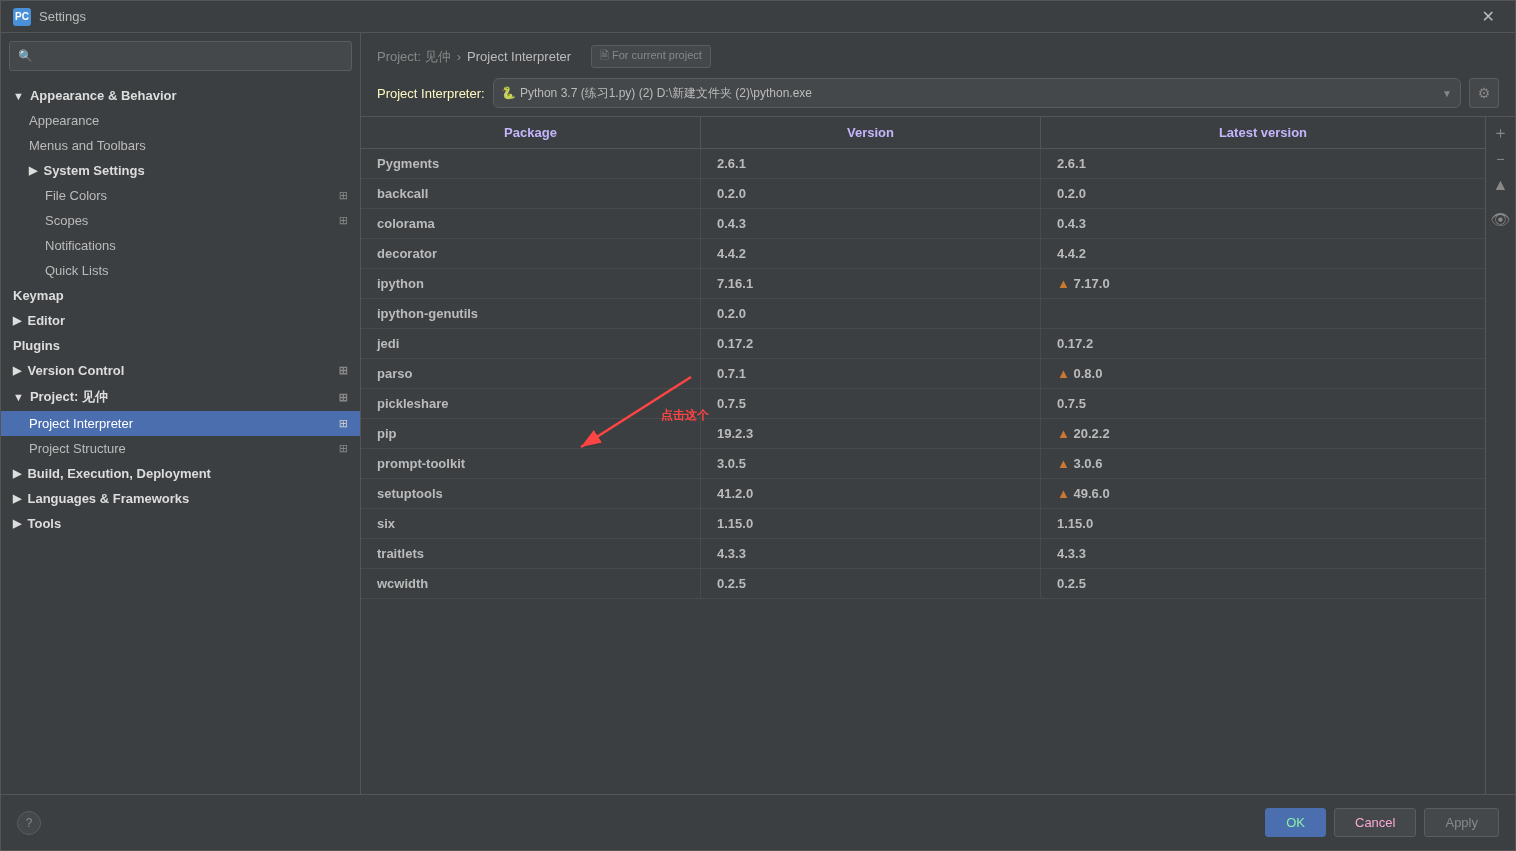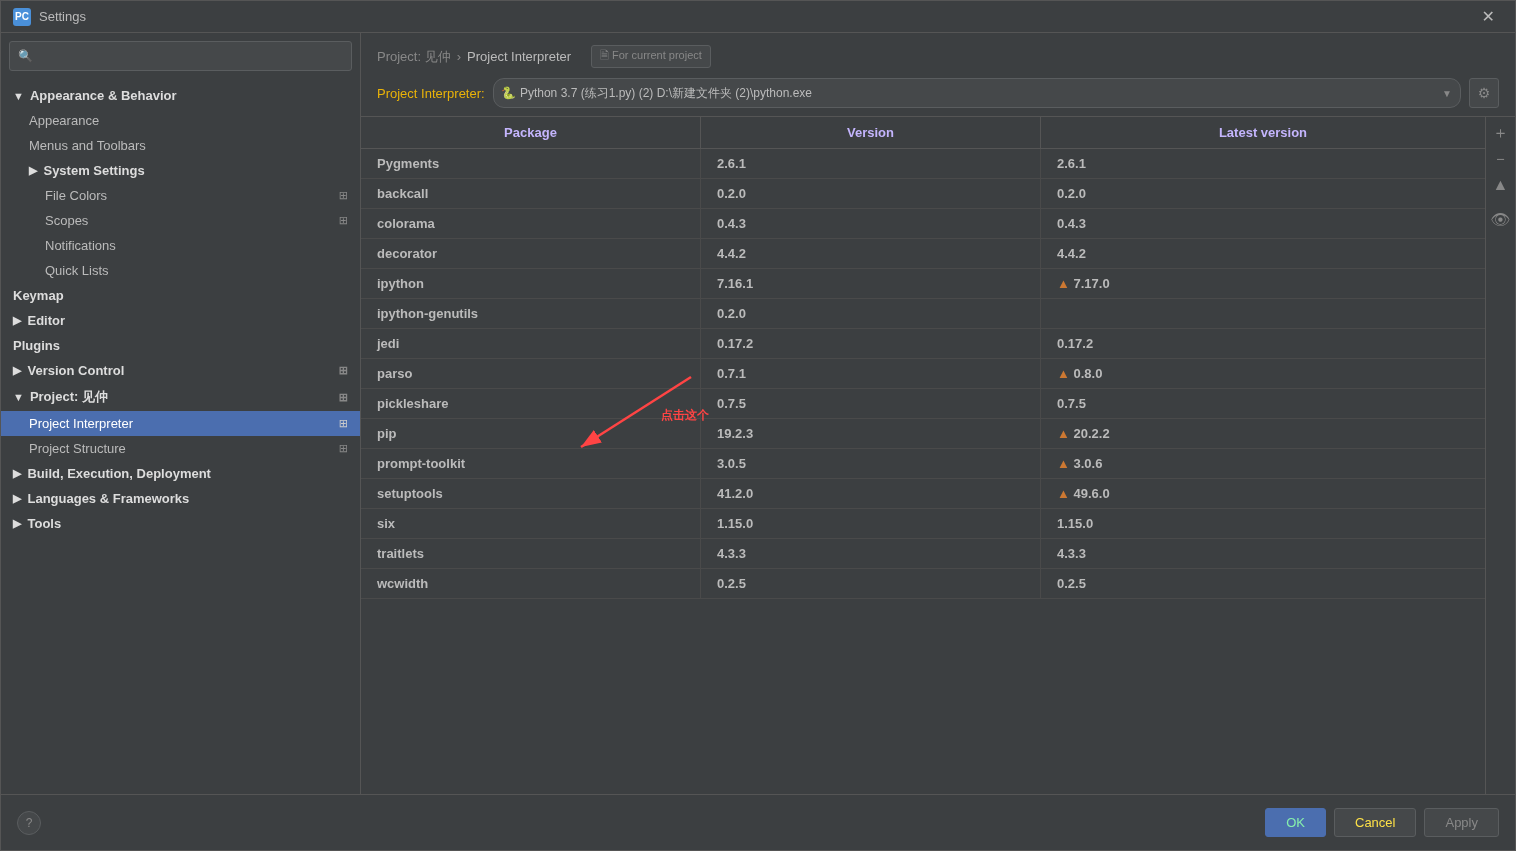--- a/index.html
+++ b/index.html
@@ -137,26 +137,26 @@
       color: #888;
       display: flex;
       align-items: center;
       gap: 4px;
     }
     .interpreter-row {
       display: flex;
       align-items: center;
       gap: 8px;
     }
-    .interpreter-label { color: #eab308; white-space: nowrap; }
+    .interpreter-label { color: #fef9c3; white-space: nowrap; }
     .interpreter-select {
       flex: 1;
       background: #45484a;
       border: 1px solid #5a5d5f;
-      border-radius: 11px;
+      border-radius: 6px;
       padding: 4px 8px;
       color: #bbbbbb;
       display: flex;
       align-items: center;
       justify-content: space-between;
       height: 30px;
     }
     .interpreter-select-text { display: flex; align-items: center; gap: 6px; font-size: 12px; }
     .interpreter-select-arrow { color: #888; font-size: 10px; }
     .interpreter-gear {
@@ -254,21 +254,21 @@
       font-size: 13px;
       border: 1px solid transparent;
     }
     .footer-btn-ok {
       background: #4b6eaf;
       color: #86efac;
       border-color: #4b6eaf;
     }
     .footer-btn-cancel {
       background: #45484a;
-      color: #fde047;
+      color: #f9a8d4;
       border-color: #5a5d5f;
     }
     .footer-btn-apply {
       background: #45484a;
       color: #888;
       border-color: #5a5d5f;
     }
     .help-btn {
       width: 24px;
       height: 24px;

